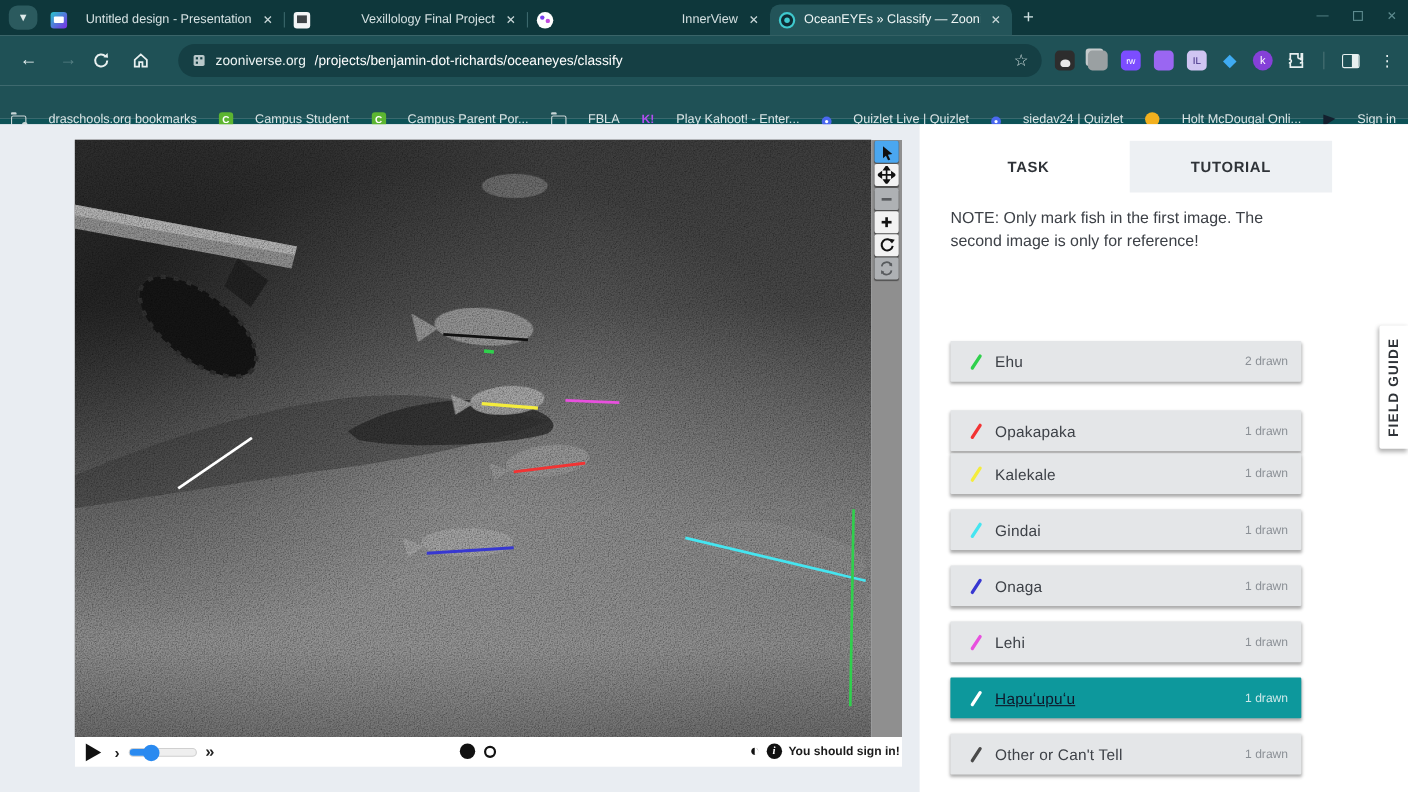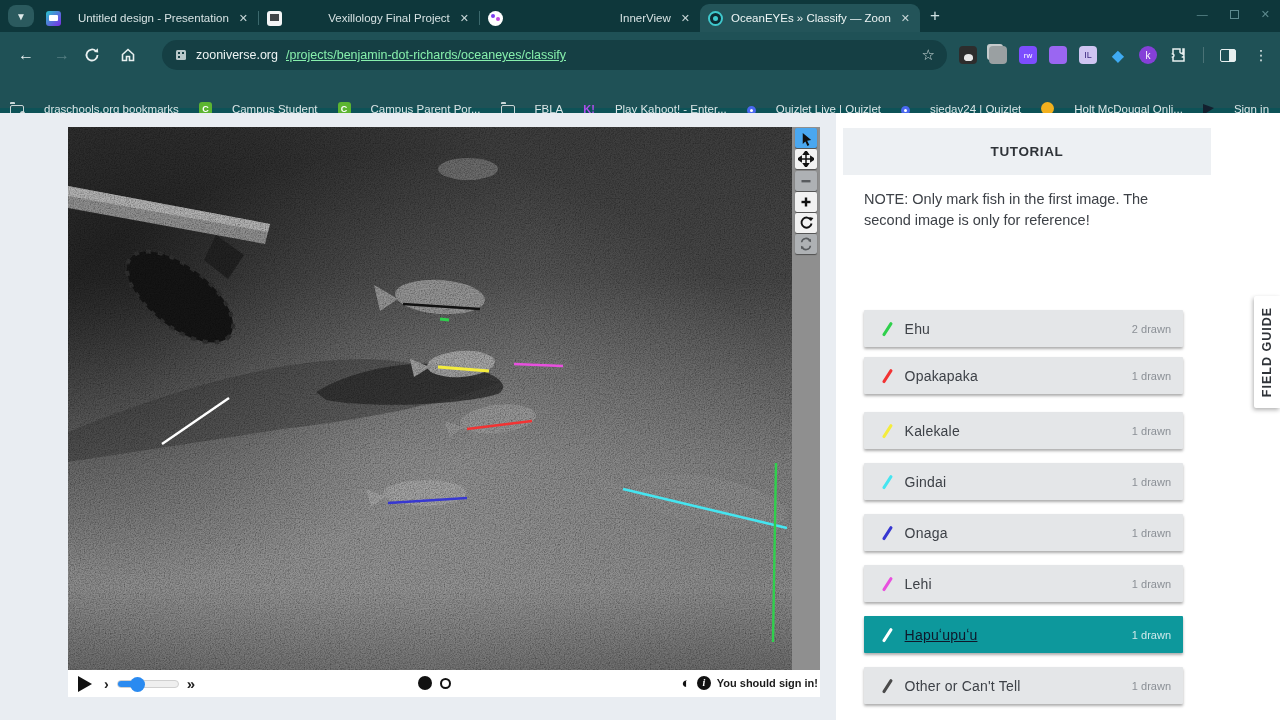--- a/index.html
+++ b/index.html
@@ -29,21 +29,21 @@
   .newtab-btn { color:#cfe0e1; font-size:17px; margin:0 0 6px 10px; }
   .win-controls { position:absolute; right:10px; top:8px; display:flex; gap:22px; color:#5d8a8e; font-size:11px; }
   .win-controls .wc-max { width:9px; height:9px; border:1.5px solid #5d8a8e; margin-top:2px; }
 
   .toolbar { height:46px; background:#1f5156; display:flex; align-items:center; padding:0 12px; }
   .nav-ic { width:28px; text-align:center; font-size:16px; color:#e8f0f0; margin-right:8px; }
   .nav-ic.dim { color:#567f83; }
   .omnibox { flex:1; height:30px; background:#153f44; border-radius:15px; margin:0 8px 0 6px;
     display:flex; align-items:center; padding:0 12px; gap:8px; min-width:0; }
   .omni-host { color:#ecf3f3; font-size:12.5px; }
-  .omni-path { color:#86efac; font-size:12.5px; white-space:nowrap; overflow:hidden; flex:1;text-decoration:underline; }
+  .omni-path { color:#ffffff; font-size:12.5px; white-space:nowrap; overflow:hidden; flex:1; }
   .star { color:#cfdddd; font-size:15px; }
   .ext-row { display:flex; align-items:center; gap:12px; margin-left:4px; }
   .ext { width:18px; height:18px; border-radius:4px; position:relative; font-size:8px; font-weight:normal;
     display:flex; align-items:center; justify-content:center; color:#fff; }
   .ext-panda { background:#2d2d2d; } .ext-panda::after{ content:""; width:9px; height:7px; background:#e8e8e8; border-radius:50% 50% 40% 40%; margin-top:4px;}
   .ext-gray { background:#9aa0a2; box-shadow:-3px -3px 0 -1px #c6cbcc; }
   .ext-rw { background:#7c4dff; }
   .ext-blob { background:#9a66f2; }
   .ext-il { background:#cfc5f2; color:#3c2a80; font-size:9px; letter-spacing:0; }
   .ext-diamond { background:transparent; }
@@ -377,33 +377,34 @@
       <div class="dot-open"></div>
     </div>
     <div class="right-ctrls">
       <div class="invert-ic">◐</div>
       <div class="info-ic">i</div>
       <div class="signin-note">You should sign in!</div>
     </div>
   </div>
 
   <div class="panel-tabs">
+    <div class="ptab">TASK</div>
     <div class="ptab inactive">TUTORIAL</div>
   </div>
 
   <div class="instructions">
     <div>NOTE: Only mark fish in the first image. The second image is only for reference!</div>
   </div>
 
   <div class="species-row" style="top:197px">
     <span class="line-swatch" style="background: rgb(47, 208, 76);"></span>
     <span class="sp-name">Ehu</span>
     <span class="sp-count">2 drawn</span>
   </div>
-  <div class="species-row" style="top:244px">
+  <div class="species-row" style="top:260px">
     <span class="line-swatch" style="background: rgb(242, 51, 51);"></span>
     <span class="sp-name">Opakapaka</span>
     <span class="sp-count">1 drawn</span>
   </div>
   <div class="species-row" style="top:299px">
     <span class="line-swatch" style="background: rgb(244, 236, 61);"></span>
     <span class="sp-name">Kalekale</span>
     <span class="sp-count">1 drawn</span>
   </div>
   <div class="species-row" style="top:350px">

